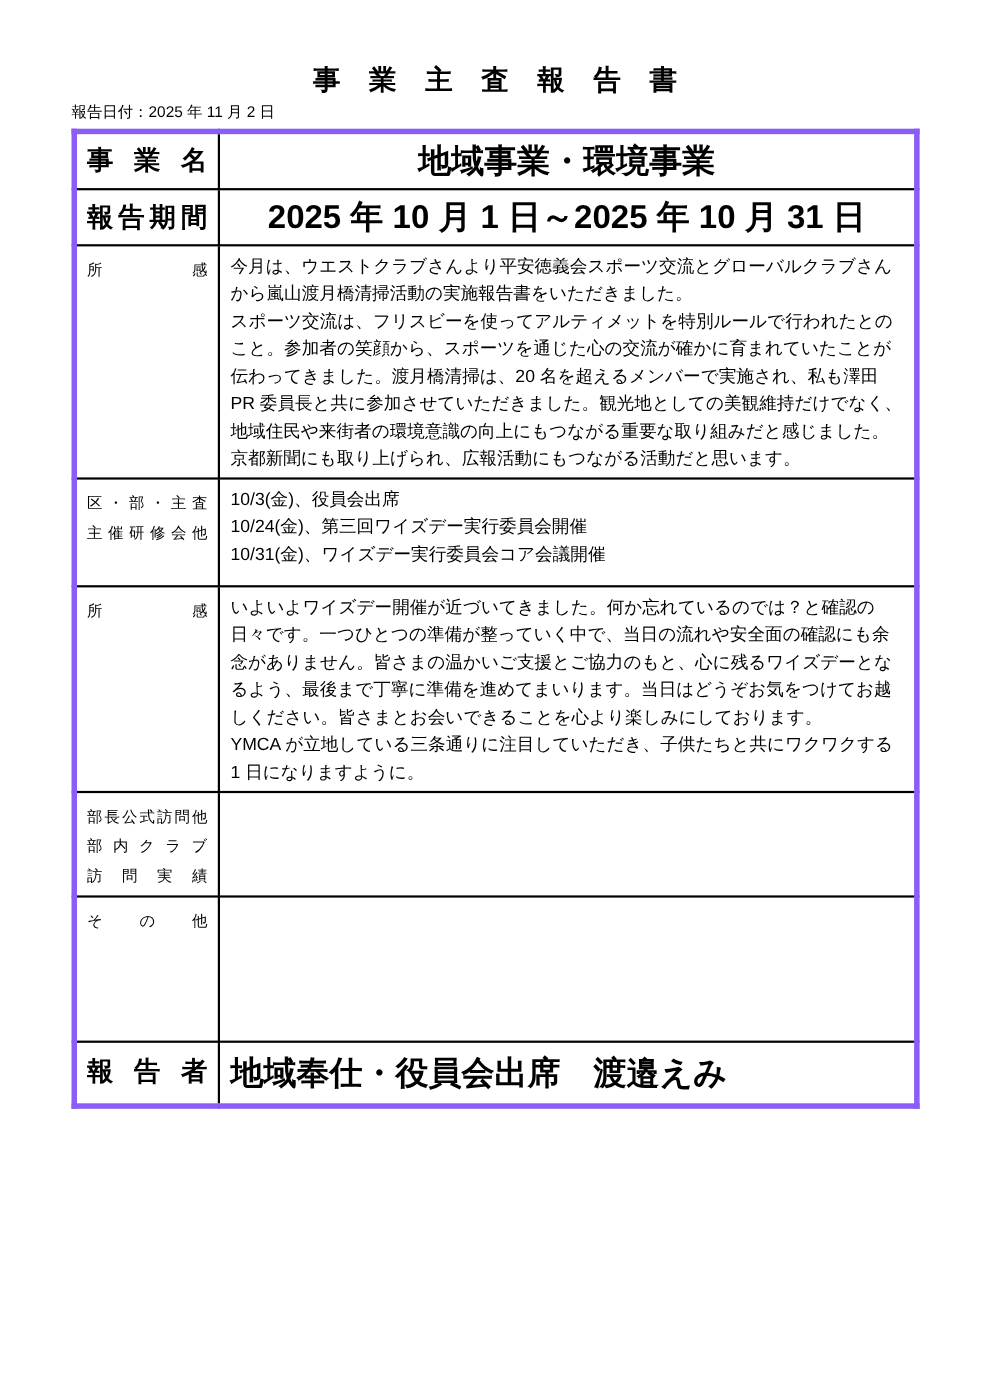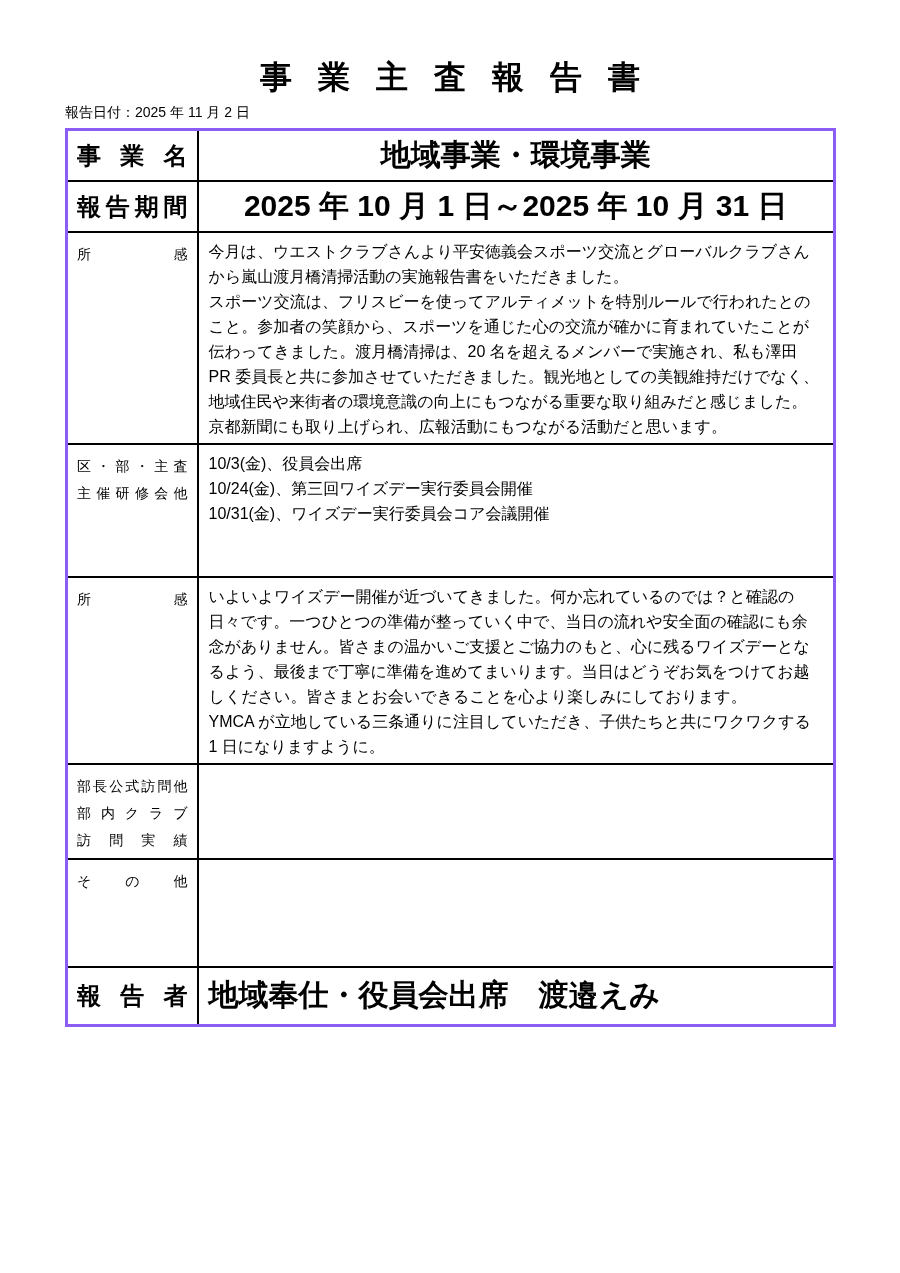--- a/index.html
+++ b/index.html
@@ -7,37 +7,37 @@
   body {
     width:900px; height:1273px;
     color:#000;
     font-family:"Liberation Sans","DejaVu Sans",sans-serif;
     position:relative;
   }
   .page { width:900px; height:1273px; background:#fff; overflow:hidden; }
   .title {
     margin-top:56px;
     text-align:center;
-    font-size:32px;
+    font-size:25px;
     font-weight:bold;
     letter-spacing:26px;
     padding-left:26px; 
     white-space:nowrap;
   }
   .date-line {
     width:771px;
     margin:4px 0 0 65px;
     font-size:14px;
   }
   table.report {
     margin:6px 0 0 65px;
     width:771px;
     table-layout:fixed;
     border-collapse:collapse;
-    border:3px solid #8b5cf6;
+    border:5px solid #8b5cf6;
   }
   table.report th, table.report td {
     border:2px solid #000;
     vertical-align:middle;
   }
   th.label {
     width:131px;
     padding:4px 9px;
     font-weight:normal;
   }
@@ -55,24 +55,24 @@
   .body-text {
     font-size:16px;
     line-height:25px;
     white-space:pre-line;
   }
   
   .r1 { height:50px; }
   .r2 { height:34px;margin-top:21px; }
   .r3 { height:72px; }
   .r4 { height:205px; }
-  .r5 { height:133px; }
+  .r5 { height:98px; }
   .r6 { height:185px; }
   .r7 { height:87px; }
-  .r8 { height:108px; }
+  .r8 { height:132px; }
   .r9 { height:58px; }
 </style>
 </head>
 <body>
 
 <div class="page">
 
   <div class="title">事業主査報告書</div>
 
   <div class="date-line">報告日付：2025 年 11 月 2 日</div>

